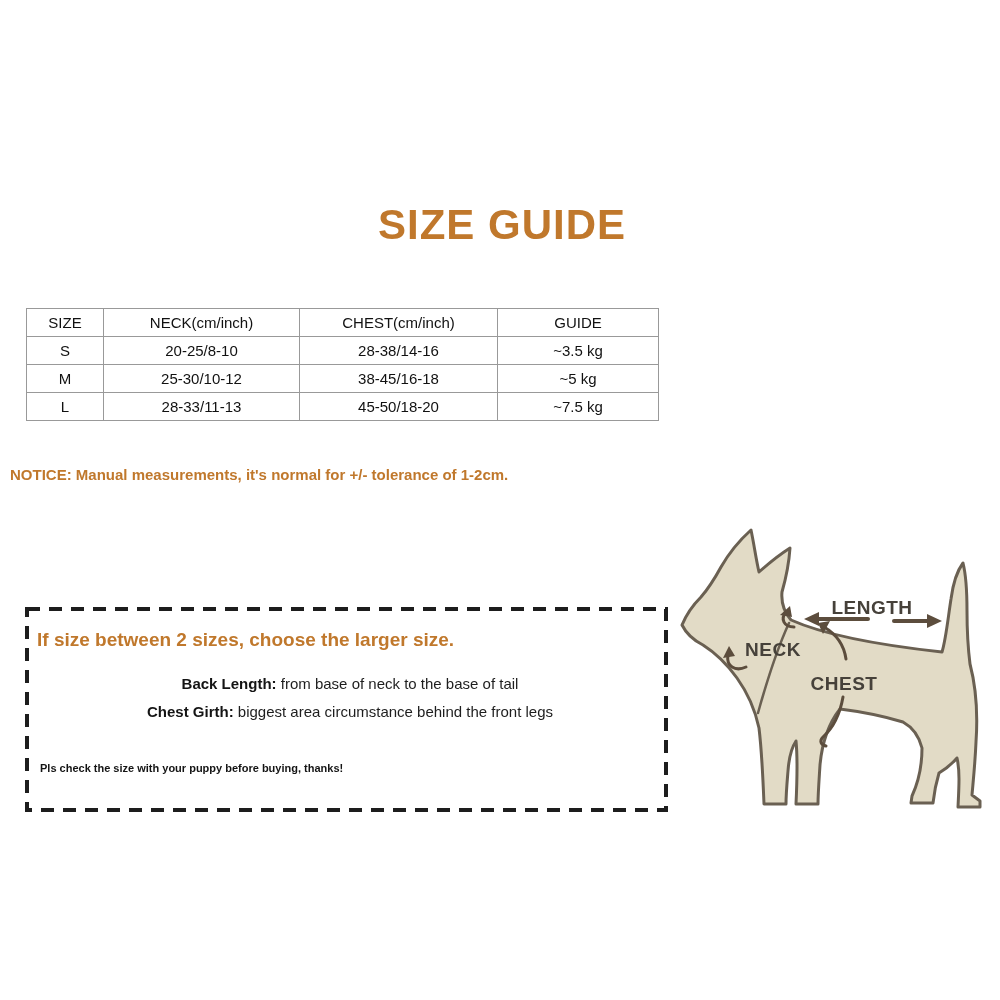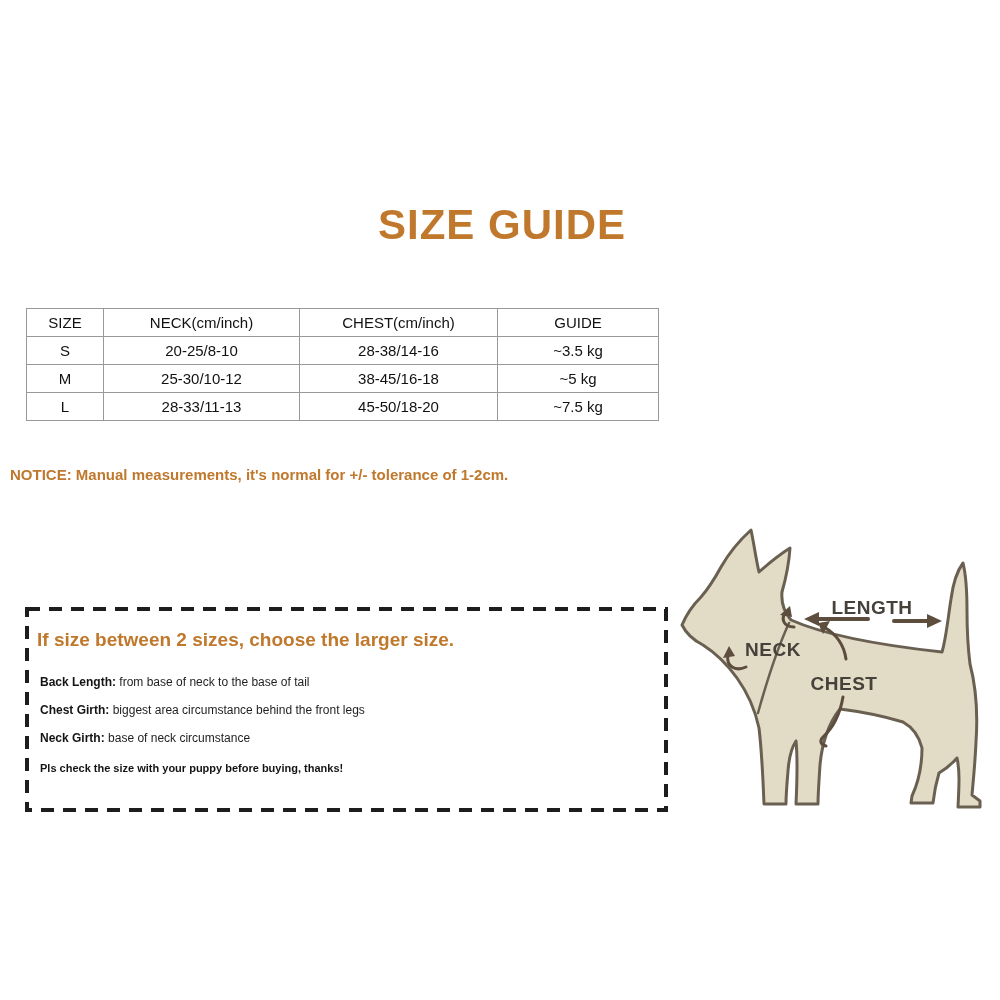--- a/index.html
+++ b/index.html
@@ -44,21 +44,21 @@
   #tips-box{
     position:absolute;left:25px;top:607px;width:643px;height:205px;
   }
   #tips-box .dash-rect{position:absolute;left:0;top:0;}
   .tips-headline{
     position:absolute;left:12px;top:22px;width:620px;
     font-size:19px;font-weight:bold;color:var(--accent);
   }
   .tips-line{
     position:absolute;left:15px;width:620px;
-    font-size:12px;color:#1e1e1e;
+    font-size:15px;color:#1e1e1e;text-align:center;
   }
   .tips-line b{color:#141414;}
   .tips-line.l1{top:68px;}
   .tips-line.l2{top:96px;}
   .tips-line.l3{top:124px;}
   .tips-footer{
     position:absolute;left:15px;top:155px;width:620px;
     font-size:11px;font-weight:bold;color:#141414;
   }
   #dog-diagram{position:absolute;left:672px;top:515px;}
@@ -122,24 +122,20 @@
     </svg>
     <div class="tips-headline">If size between 2 sizes, choose the larger size.</div>
     <div class="tips-line l1">
       <b>Back Length:</b>
       <span>from base of neck to the base of tail</span>
     </div>
     <div class="tips-line l2">
       <b>Chest Girth:</b>
       <span>biggest area circumstance behind the front legs</span>
     </div>
-    <div class="tips-line l3">
-      <b>Neck Girth:</b>
-      <span>base of neck circumstance</span>
-    </div>
     <div class="tips-footer">Pls check the size with your puppy before buying, thanks!</div>
   </div>
 
   <svg id="dog-diagram" width="320" height="300" viewBox="0 0 320 300">
 
     <path class="dog-body" d="
       M 10 110
       C 15 98 21 90 29 82
       C 36 74 43 63 49 52
       C 57 38 69 24 79 15

